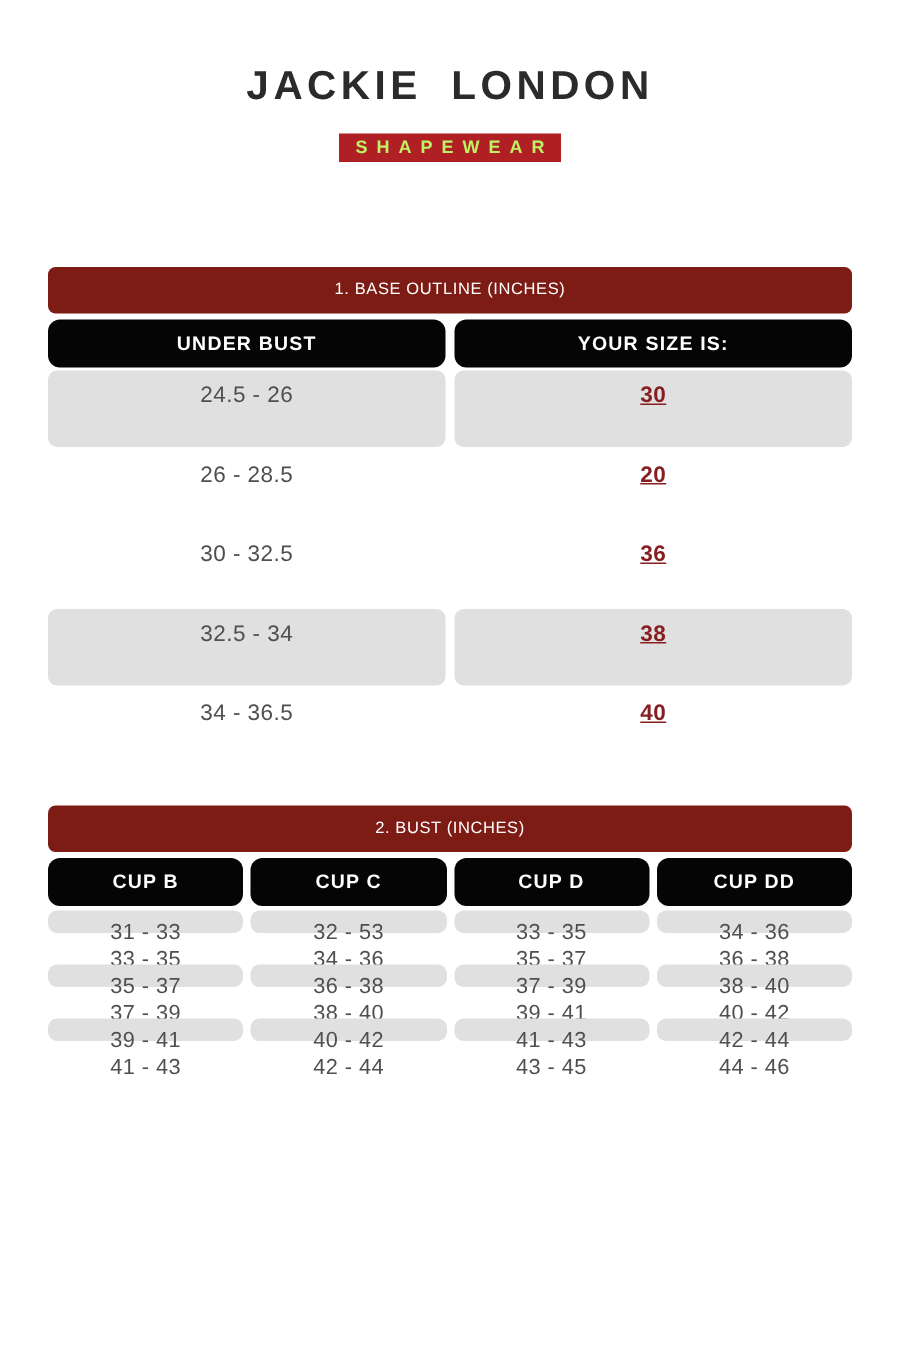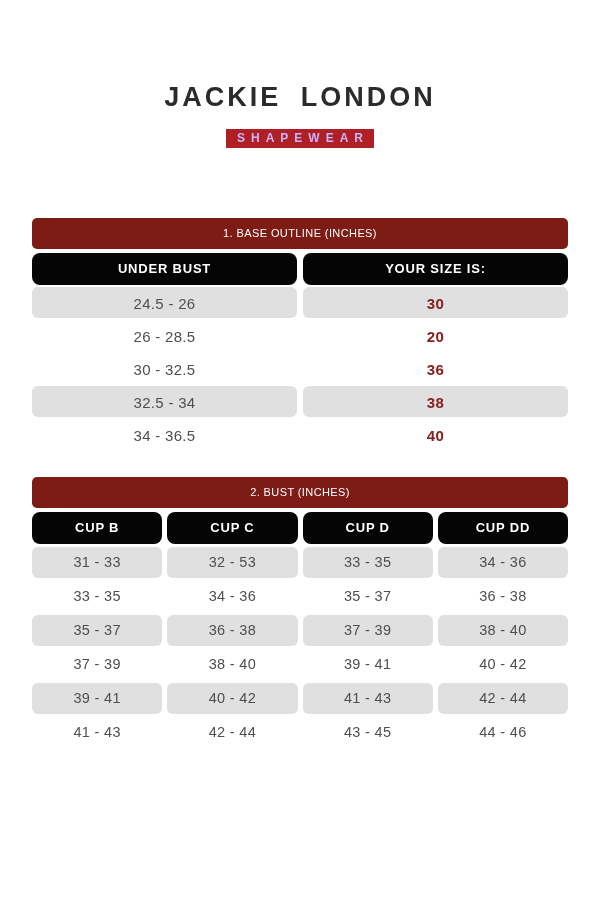--- a/index.html
+++ b/index.html
@@ -12,35 +12,35 @@
     --logo-text:#2b2b2b;
   }
   *{box-sizing:border-box;}
   html,body{margin:0;padding:0;}
   body{
     width:600px;height:900px;
     background:#ffffff;
     overflow:hidden;
     font-family:"Liberation Sans",sans-serif;
   }
-  .page{width:536px;margin:12px auto;padding-top:72px;}
+  .page{width:536px;margin:0 auto;padding-top:44px;}
 
   
   .logo{text-align:center;}
   .brand{
     font-size:27px;line-height:26px;font-weight:bold;
     letter-spacing:3px;word-spacing:9px;
     color:var(--logo-text);
     white-space:nowrap;
   }
   .tagline{
     display:inline-block;
     margin-top:1px;
     background:var(--brand-red);
-    color:#c4b5fd;
+    color:#bef264;
     font-size:12px;line-height:17px;font-weight:bold;
     letter-spacing:6px;
     padding:1px 5px 1px 11px;
   }
 
   
   .table-section.s1{margin-top:70px;}
   .table-section.s2{margin-top:27px;}
   .sec-title{
     height:31px;line-height:31px;
@@ -55,33 +55,33 @@
   .head-pill{
     background:var(--header-black);
     color:#fff;text-align:center;
     font-size:13px;font-weight:600;letter-spacing:0.8px;
     height:32px;line-height:32px;
     border-radius:8px;
   }
   .rows{margin-top:0;}
   .row{display:grid;margin-top:2px;}
   .cell{
-    height:31px;line-height:34px;
+    height:51px;line-height:34px;
     border-radius:6px;
     text-align:center;
     color:var(--cell-text);
     font-size:15px;letter-spacing:0.3px;
     background:transparent;
   }
   .row.alt .cell{background:var(--row-gray);}
-  .size-val{color:var(--size-red);font-weight:bold;}
+  .size-val{color:var(--size-red);font-weight:bold;text-decoration:underline;}
 
   .s2 .rows{margin-top:1px;}
   .s2 .row{margin-top:3px;}
-  .s2 .cell{height:31px;line-height:31px;font-size:14.5px;}
+  .s2 .cell{height:15px;line-height:31px;font-size:14.5px;}
 </style>
 </head>
 <body>
 
 <div class="page">
 
   <header class="logo">
     <div class="brand">JACKIE LONDON</div>
     <br>
     <div class="tagline">SHAPEWEAR</div>

